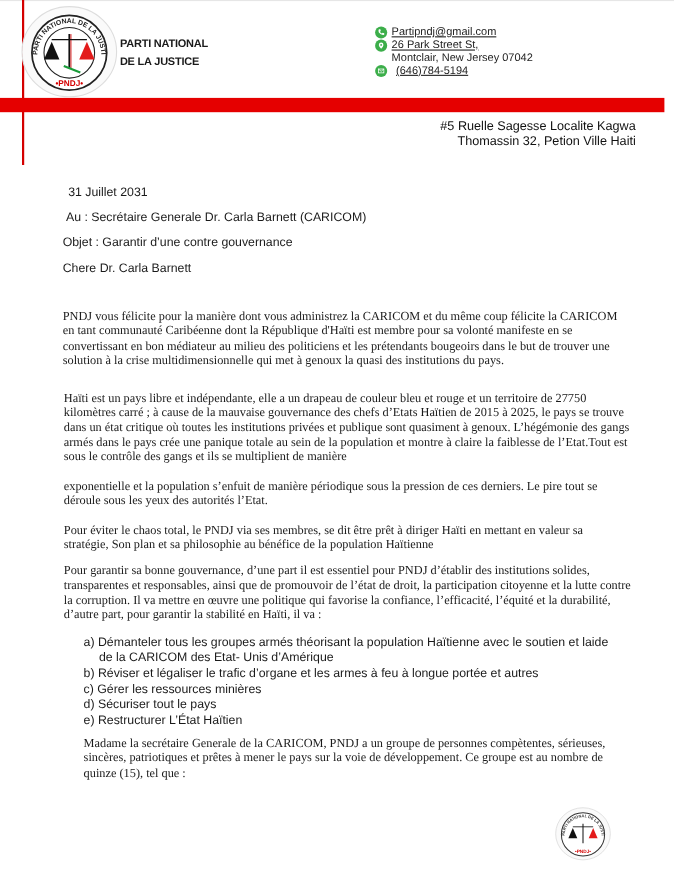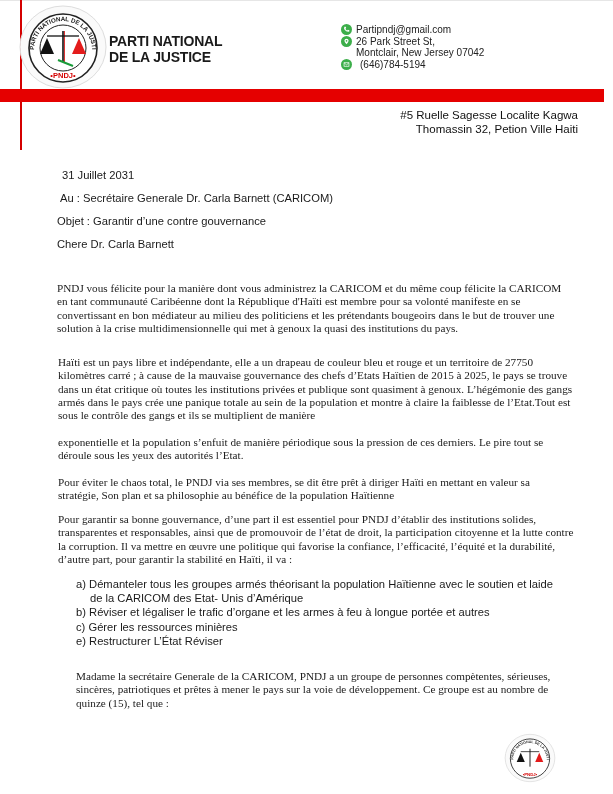--- a/index.html
+++ b/index.html
@@ -7,25 +7,25 @@
     width: 613px; height: 794px; position: relative; overflow: hidden;
     background: #ffffff; color: #222;
     font-family: "Liberation Sans", sans-serif;
   }
   .top-rule { position: absolute; left: 0; top: 0; width: 613px; height: 1px; background: #e6e6e6; }
   .left-rule { position: absolute; left: 20px; top: 0; width: 2px; height: 150px; background: #d40000; }
   .red-band { position: absolute; left: 0; top: 89px; width: 604px; height: 13px; background: #e50000; }
 
   .logo { position: absolute; left: 18px; top: 4px; width: 90px; height: 86px; }
   .logo svg { width: 90px; height: 86px; display: block; }
-  .brand { position: absolute; left: 109px; top: 33px; font-weight: bold; font-size: 14px; line-height: 16px; color: #1a1a1a; letter-spacing: -0.2px; }
+  .brand { position: absolute; left: 109px; top: 33px; font-weight: bold; font-size: 10px; line-height: 16px; color: #1a1a1a; letter-spacing: -0.2px; }
   .brand div { white-space: nowrap; }
 
   .contact { position: absolute; left: 341px; top: 24px; font-size: 10px; line-height: 11.5px; color: #222; }
-  .contact .row { display: flex; align-items: center; white-space: nowrap; }
+  .contact .row { display: flex; align-items: center; white-space: nowrap; text-decoration: underline; }
   .contact .ico { width: 11px; height: 11px; border-radius: 50%; background: #3cae4a; margin-right: 4px; flex: none; display: inline-flex; align-items: center; justify-content: center; }
   .contact .ico svg { width: 7px; height: 7px; display: block; }
   .contact .indent { padding-left: 15px; }
   .contact .phone { padding-left: 4px; }
 
   .addr { position: absolute; right: 35px; top: 108px; text-align: right; font-size: 11.5px; line-height: 14px; color: #111; }
   .addr .tel { font-size: 10px; line-height: 13px; margin-top: 1px; font-family: "DejaVu Sans Condensed", "DejaVu Sans", sans-serif; letter-spacing: -0.3px; }
 
   .text { position: absolute; left: 57px; font-size: 11.2px; line-height: 13.3px; color: #1a1a1a; }
   .w510 { width: 520px; font-family: Liberation Serif, serif; }
@@ -115,21 +115,22 @@
 <div class="text w510" style="left:58px; top:476px; width:500px;">Pour éviter le chaos total, le PNDJ via ses membres, se dit être prêt à diriger Haïti en mettant en valeur  sa stratégie, Son plan et sa philosophie au bénéfice de la population Haïtienne</div>
 <div class="text w510" style="left:58px; top:513px; width:520px;">Pour garantir sa bonne gouvernance, d’une part il est essentiel pour PNDJ d’établir des institutions solides, transparentes et responsables, ainsi que de promouvoir de l’état de droit, la participation citoyenne et la lutte contre la corruption. Il va mettre en œuvre une politique qui favorise la confiance, l’efficacité, l’équité et la durabilité, d’autre part, pour garantir la stabilité en Haïti, il va :</div>
 
 <div class="list">
   <div>
     <div>a) Démanteler tous les groupes armés théorisant la population Haïtienne avec le soutien et laide</div>
     <div class="cont">de la CARICOM des Etat- Unis d’Amérique</div>
   </div>
   <div>b) Réviser et légaliser le trafic d’organe et les armes à feu à longue portée et autres</div>
   <div>c) Gérer les ressources minières</div>
-  <div>e) Restructurer L’État Réviser</div>
+  <div>d) Sécuriser tout le pays</div>
+  <div>e) Restructurer L’État Haïtien</div>
 </div>
 
 <div class="text w510" style="left:76px; top:670px; width:480px;">Madame la secrétaire Generale de la CARICOM, PNDJ a un groupe de personnes compètentes, sérieuses, sincères, patriotiques et prêtes à mener le pays sur la voie de développement. Ce groupe  est au nombre de quinze (15), tel que :</div>
 
 <div class="logo-small">
   <svg viewBox="0 0 90 86">
     <defs>
         <path id="ringPath2" d="M 16 46 A 29 29 0 1 1 74 46"></path>
       </defs>
     <ellipse cx="45" cy="43" rx="43" ry="41" fill="#fafafa" stroke="#e0e0e0" stroke-width="1.5"></ellipse>

